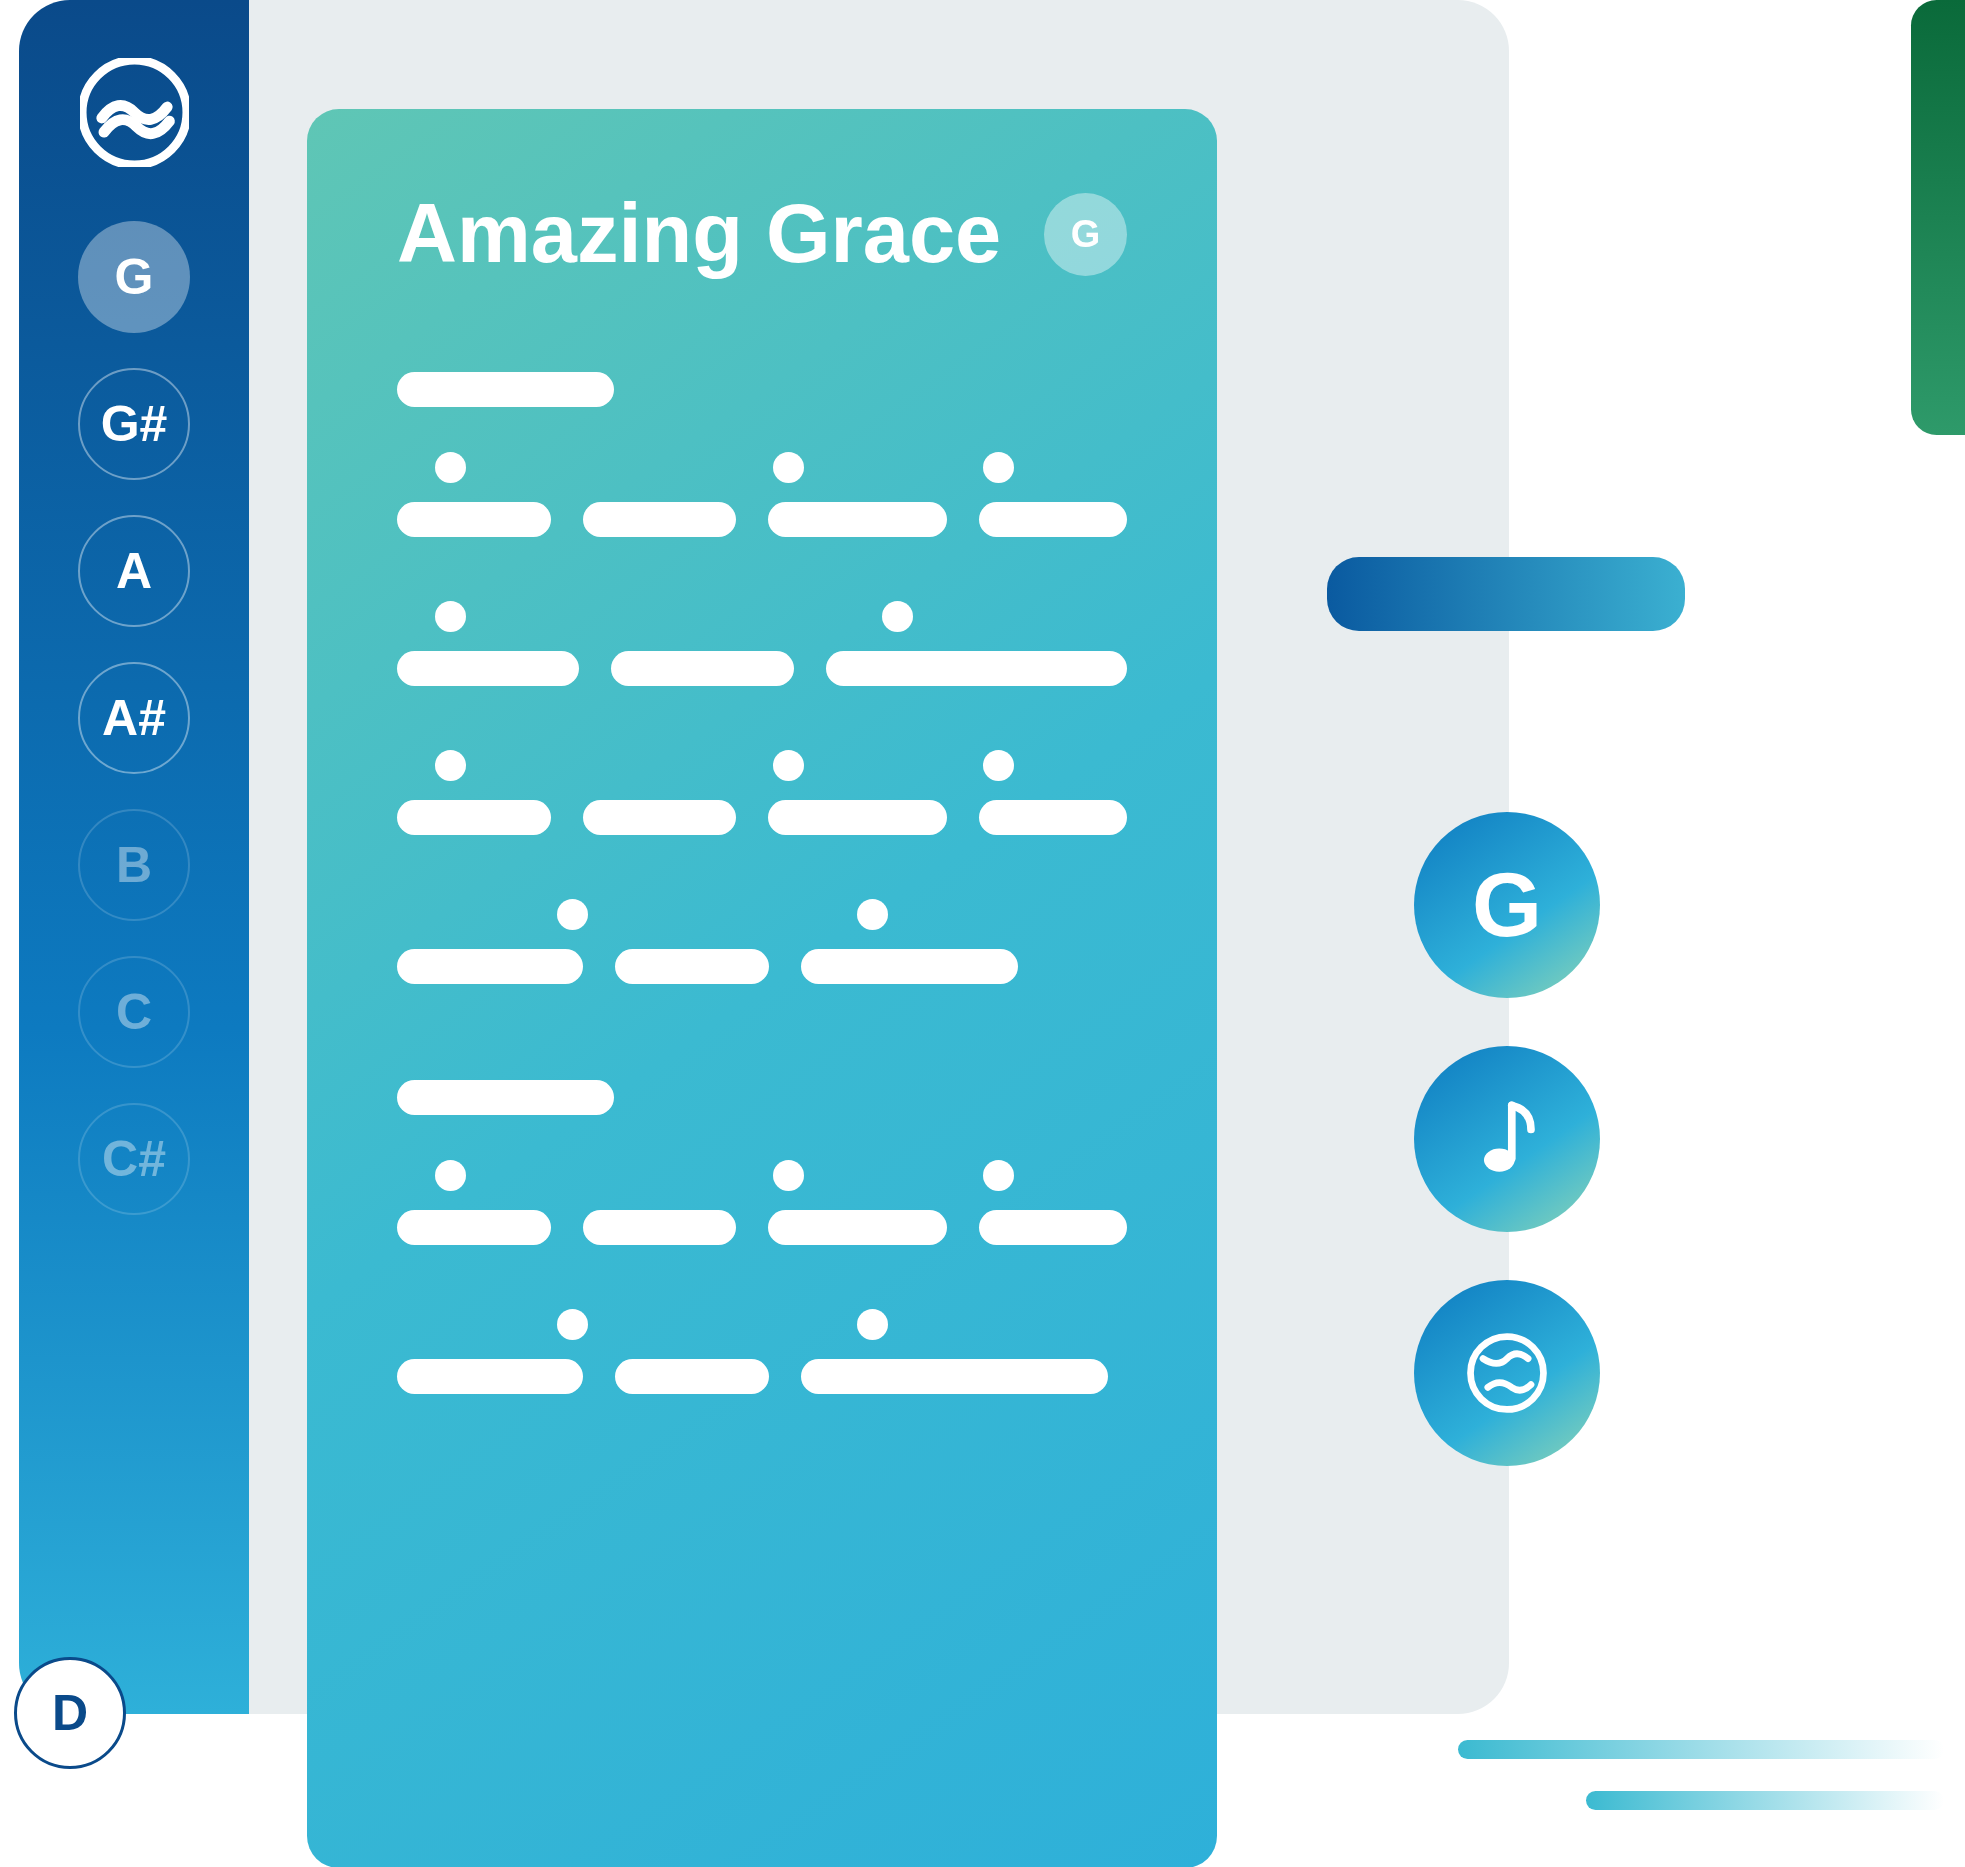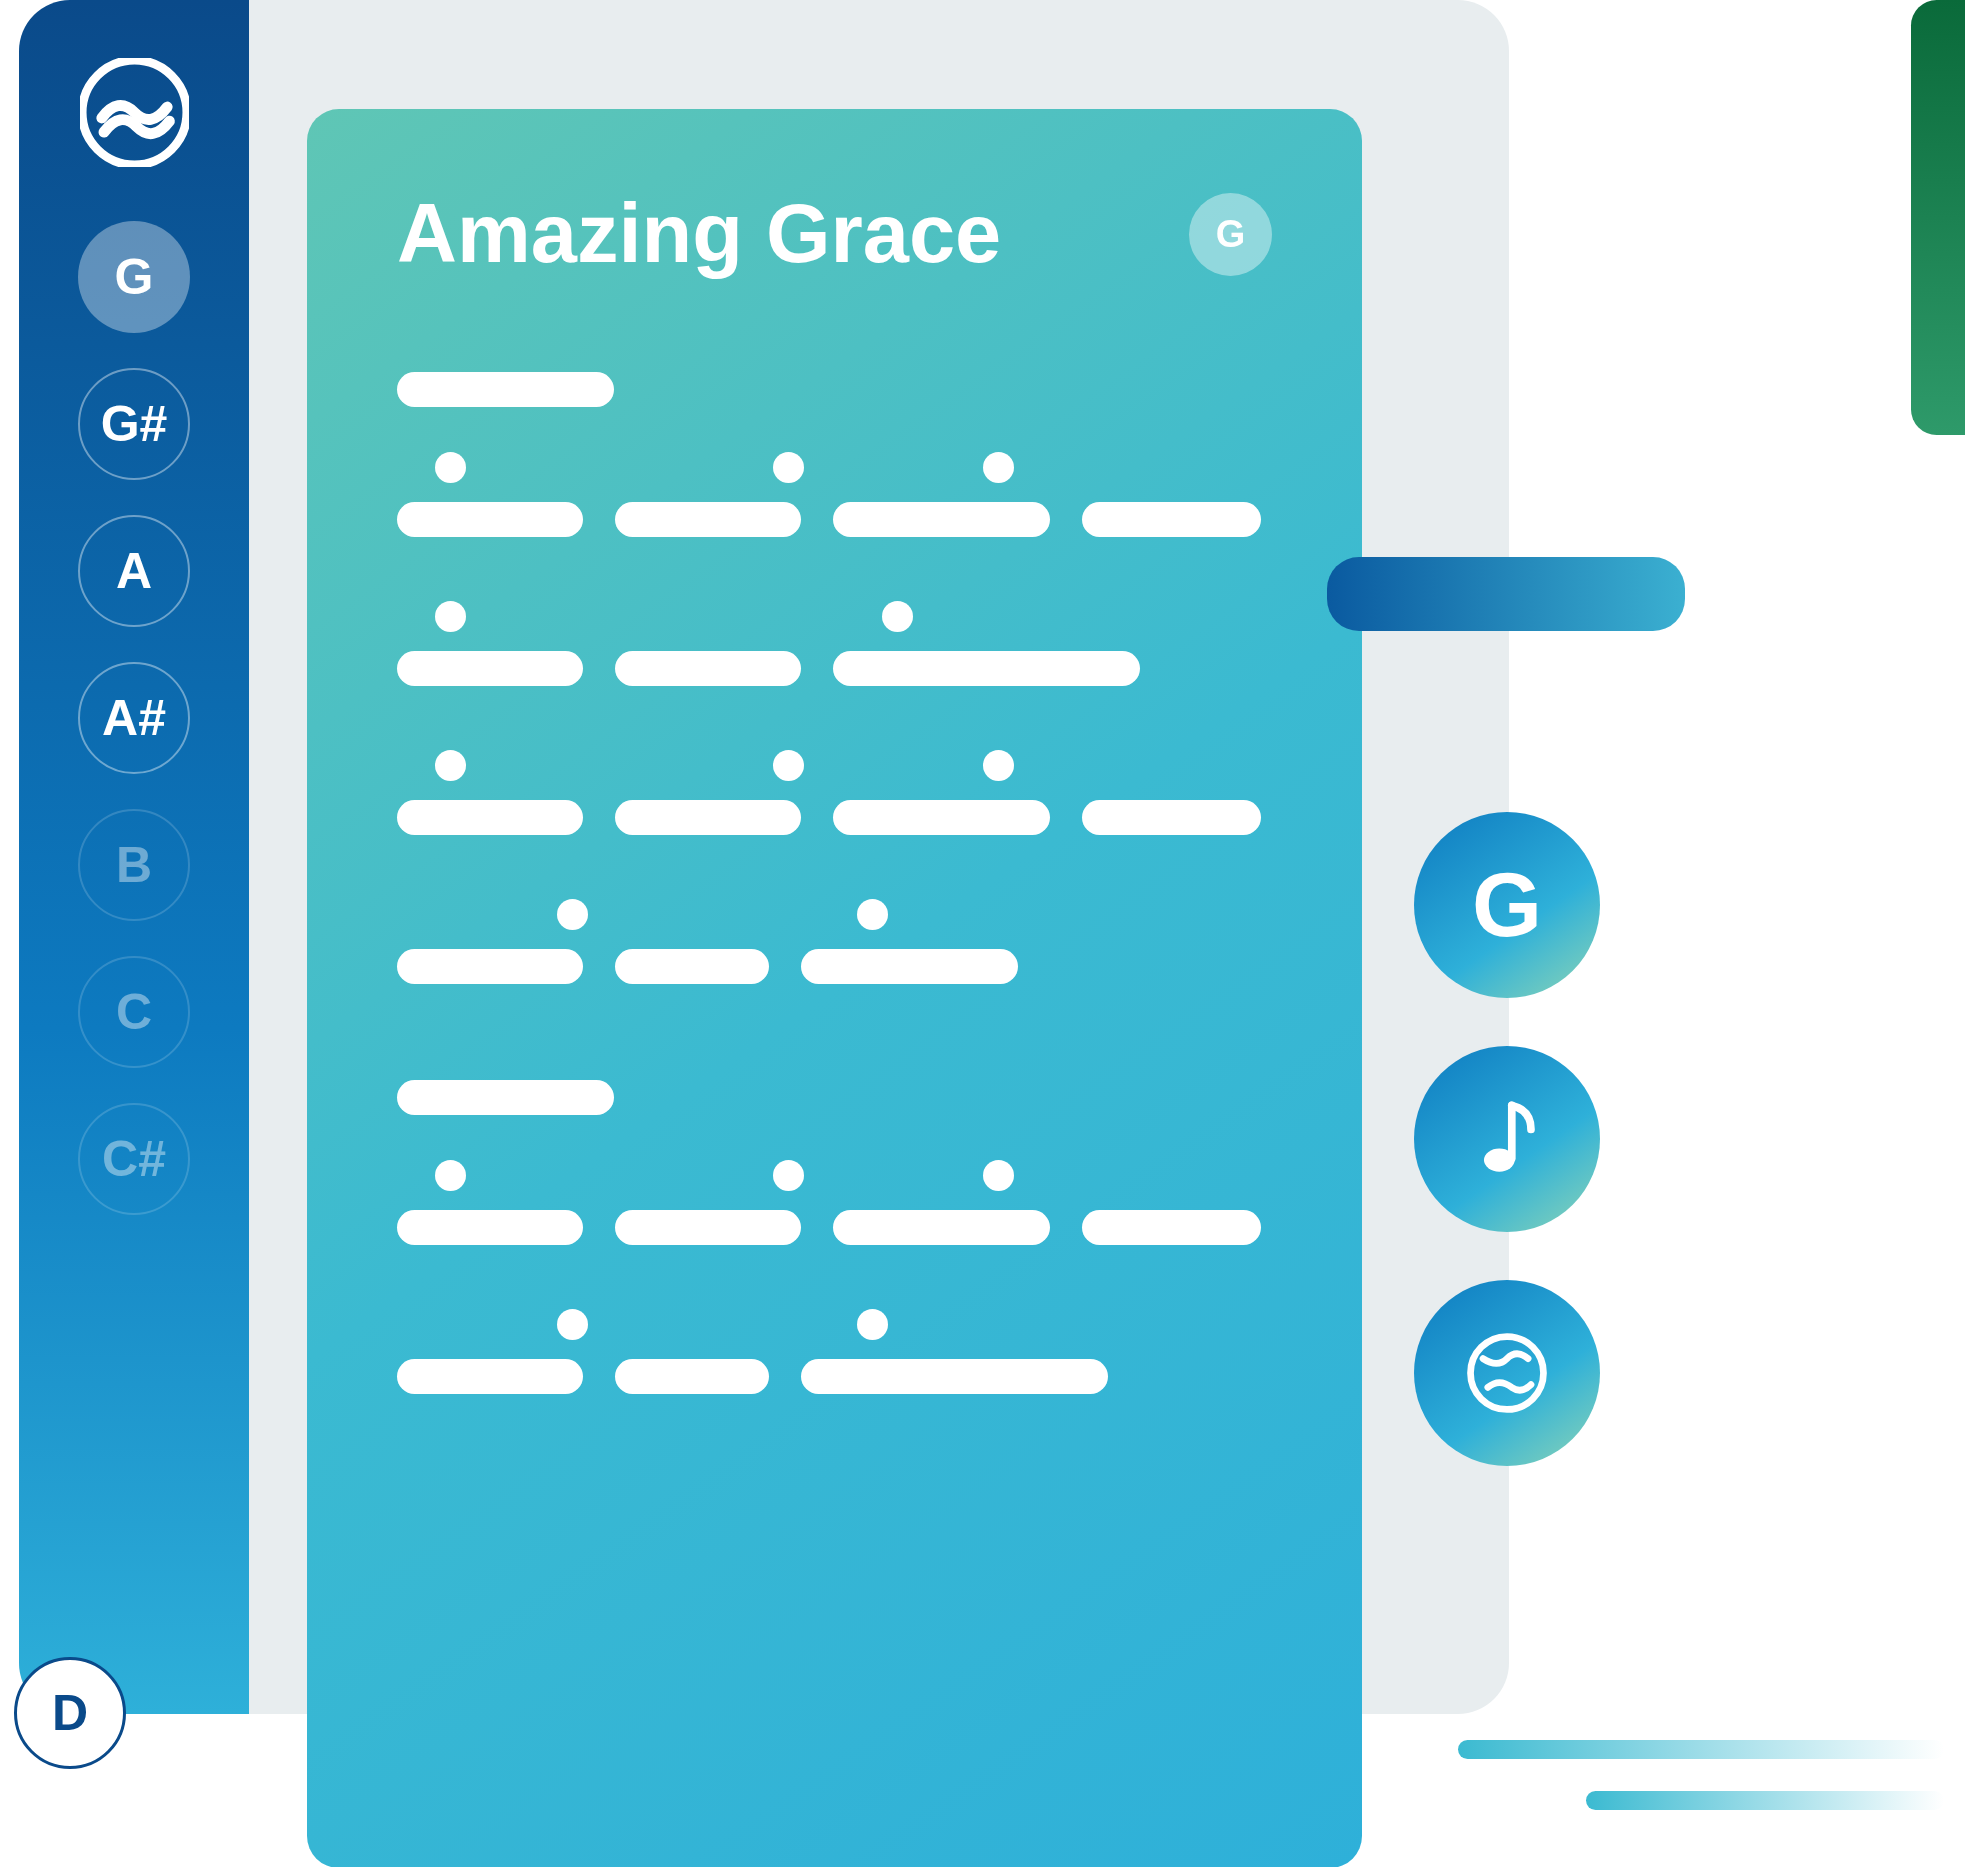--- a/index.html
+++ b/index.html
@@ -71,21 +71,21 @@
       color: #0a4a8a;
       font-size: 50px;
       font-weight: 700;
       cursor: pointer;
       background: #fff;
     }
     .chord-sheet {
       position: absolute;
       top: 109px;
       left: 307px;
-      width: 1055px;
+      width: 910px;
       height: 1759px;
       background: linear-gradient(145deg, #5fc6b5 0%, #3bbad1 50%, #2eb0d9 100%);
       border-radius: 32px;
       padding: 77px 90px;
     }
     .sheet-header {
       display: flex;
       align-items: center;
       justify-content: space-between;
       margin-bottom: 90px;

